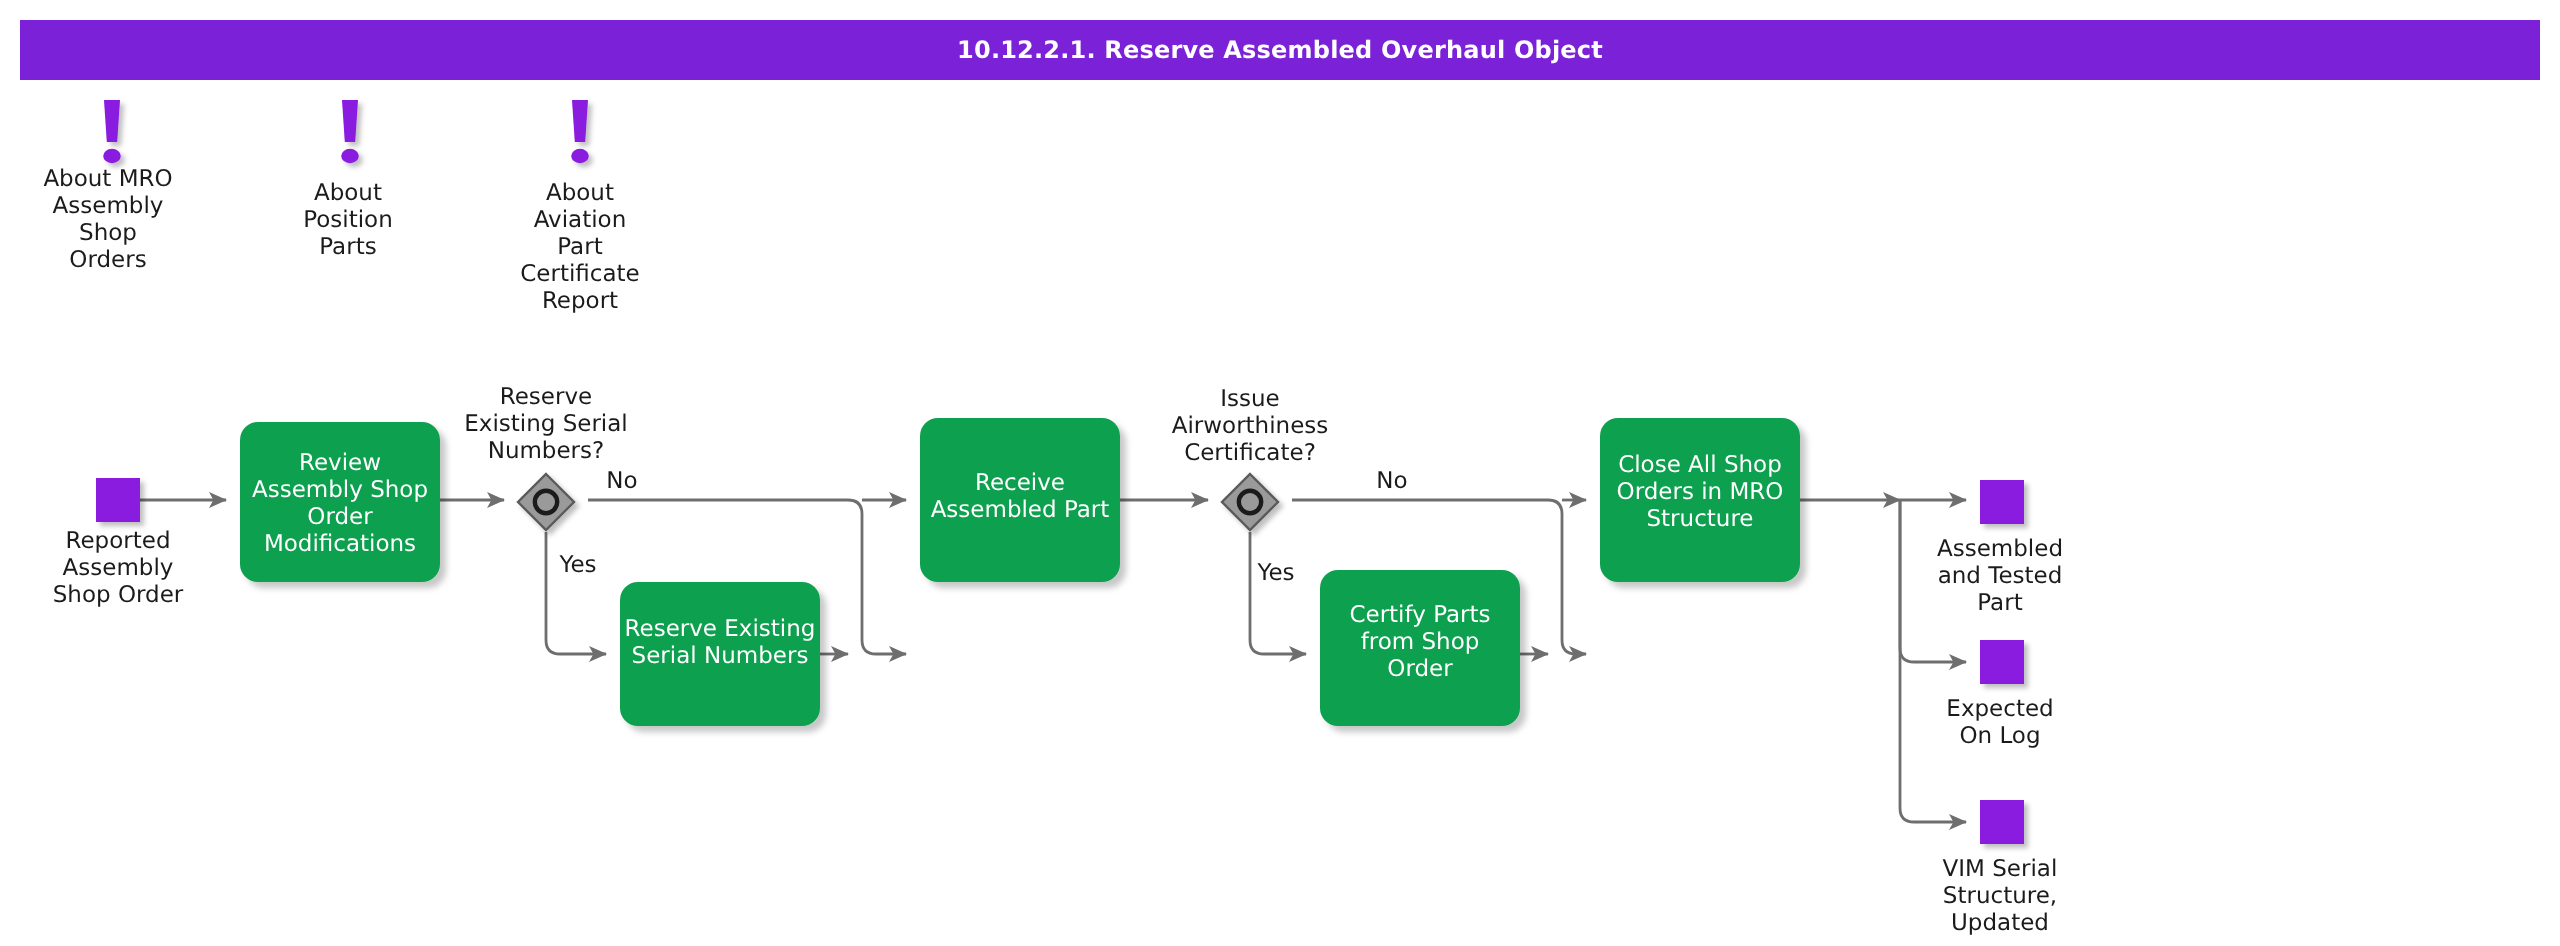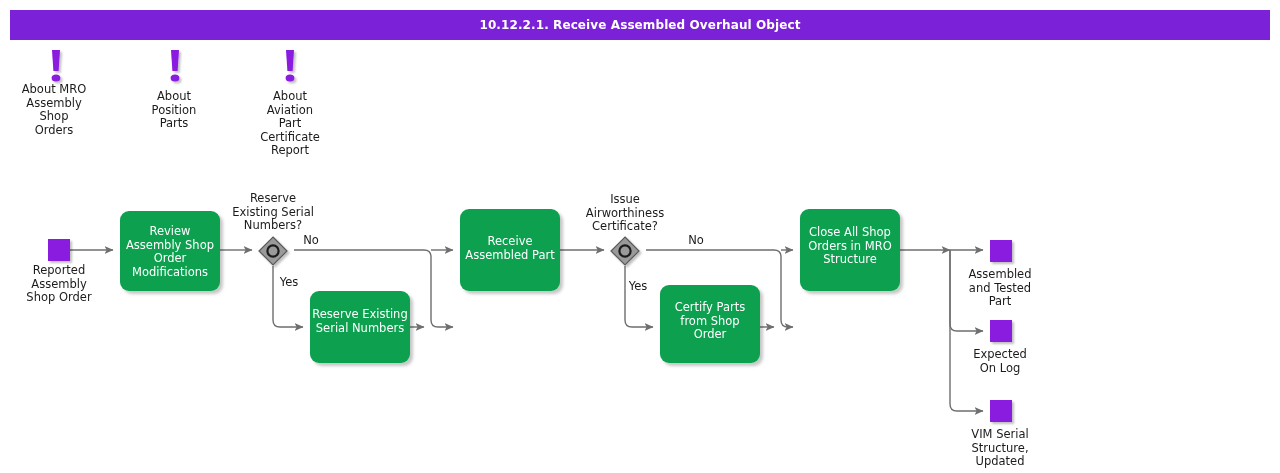--- a/index.html
+++ b/index.html
@@ -67,21 +67,21 @@
     fill: #1b1b1b;
     font-size: 11.5px;
   }
 </style>
 </head>
 <body>
 
 <div id="page">
 
   <div class="title-bar" style="background: rgb(123, 34, 216);">
-    <span class="title-text" style="color: rgb(255, 255, 255);">10.12.2.1. Receive Assembled Overhaul Object</span>
+    <span class="title-text" style="color: rgb(255, 255, 255);">10.12.2.1. Reserve Assembled Overhaul Object</span>
   </div>
 
   <svg class="diagram" viewBox="0 0 1280 473">
     <defs>
       <marker id="arrowhead" markerWidth="9" markerHeight="8" refX="8.5" refY="4" orient="auto" markerUnits="userSpaceOnUse">
         <path d="M 0 0 L 9 4 L 0 8 L 2.2 4 Z" fill="#6E6E6E"></path>
       </marker>
       <filter id="dropshadow" x="-30%" y="-30%" width="180%" height="180%">
         <feDropShadow dx="3" dy="3" stdDeviation="1.6" flood-color="#000000" flood-opacity="0.22"></feDropShadow>
       </filter>

